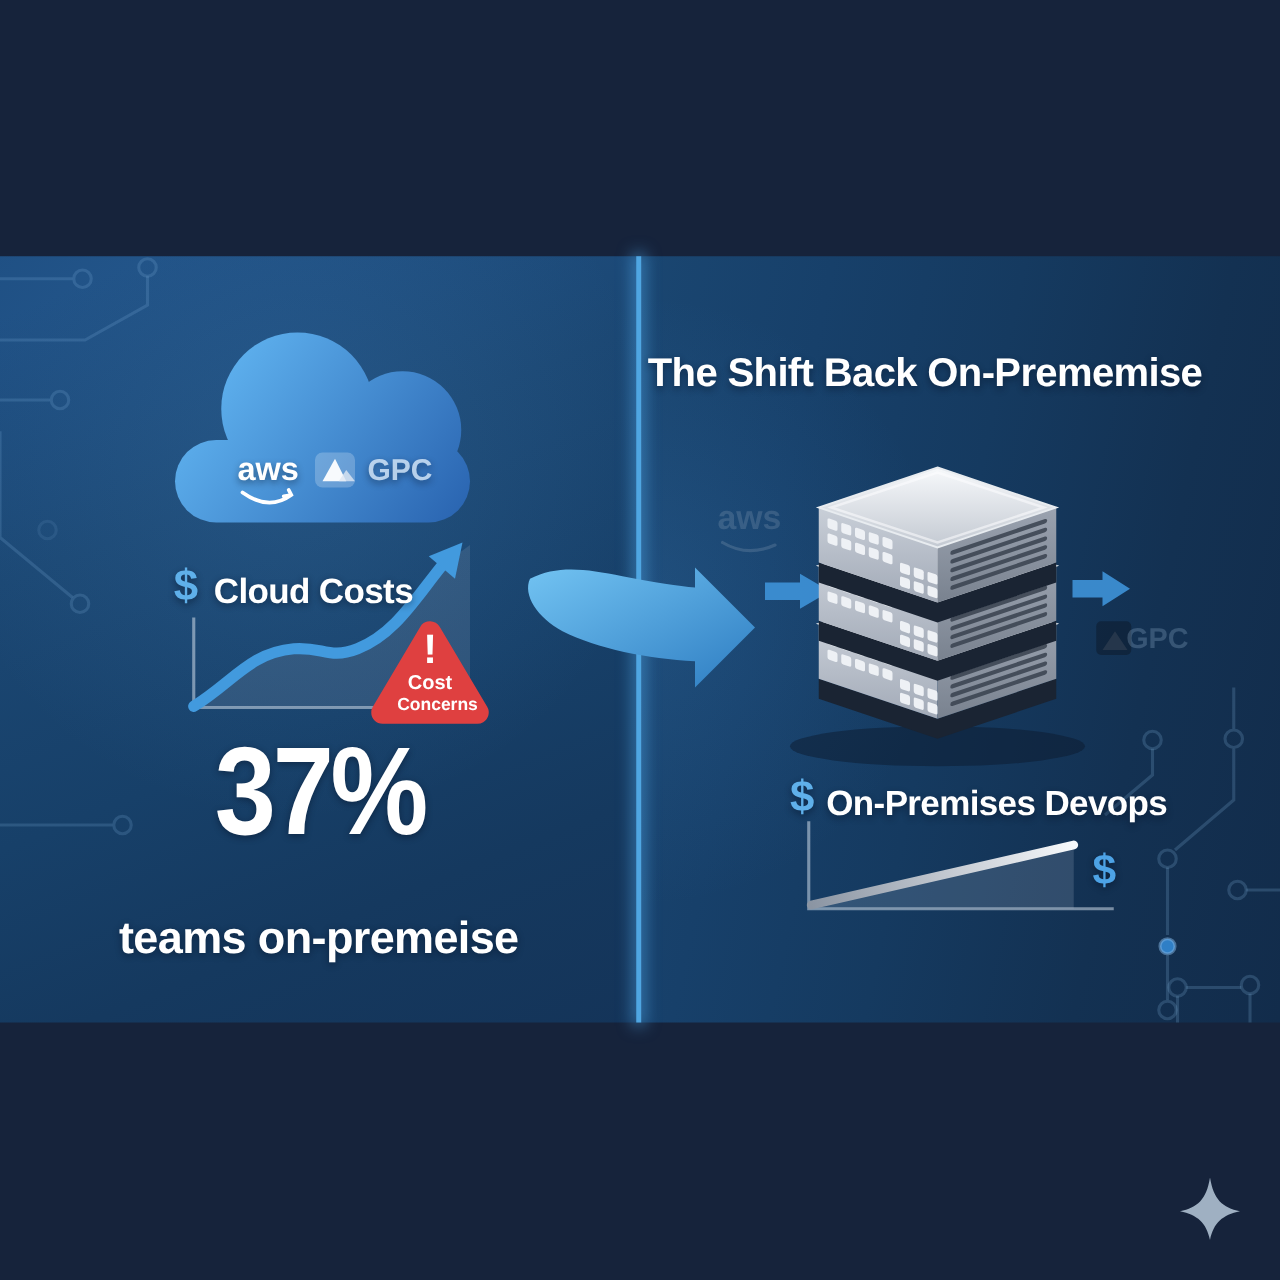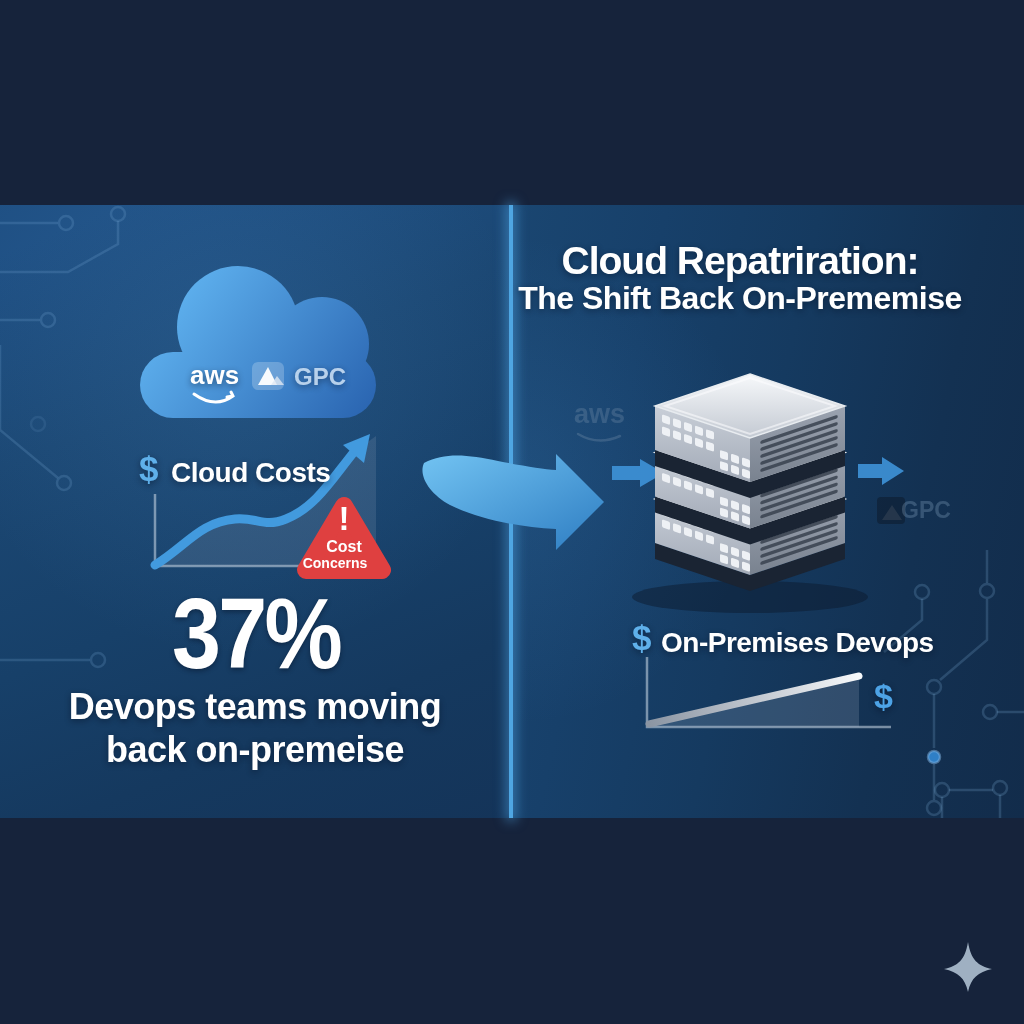--- a/index.html
+++ b/index.html
@@ -23,21 +23,21 @@
   .ctr{text-align:center;}
   
   .title1{left:505px;top:241px;width:470px;font-size:39px;letter-spacing:-1px;}
   .title2{left:505px;top:282px;width:470px;font-size:32px;letter-spacing:-.5px;}
   .aws-label{left:190px;top:362px;font-size:26px;}
   .gpc-label{left:294px;top:364px;font-size:24px;color:rgba(208,228,248,.85);}
   .cc-dollar{left:139px;top:451px;font-size:35px;color:#5fb0ea;}
   .cc-label{left:171px;top:458px;font-size:28px;letter-spacing:-.5px;}
   .warn-mark{left:309px;top:502px;width:70px;font-size:33px;text-shadow:none;}
   .warn-l1{left:304px;top:539px;width:80px;font-size:16px;text-shadow:none;}
-  .warn-l2{left:290px;top:556px;width:90px;font-size:14px;text-shadow:none;}
+  .warn-l2{left:305px;top:556px;width:90px;font-size:14px;text-shadow:none;}
   .stat-value{left:106px;top:581px;width:300px;font-size:100px;letter-spacing:-3px;
               transform:scaleX(.88);transform-origin:50% 50%;}
   .stat-c1{left:25px;top:688px;width:460px;font-size:36px;letter-spacing:-.5px;}
   .stat-c2{left:25px;top:731px;width:460px;font-size:36px;letter-spacing:-.5px;}
   .op-dollar{left:632px;top:620px;font-size:35px;color:#5fb0ea;}
   .op-label{left:661px;top:628px;font-size:28px;letter-spacing:-.5px;}
   .op-end-dollar{left:874px;top:679px;font-size:34px;color:#4da3e6;}
   .wm-aws{left:574px;top:400px;font-size:27px;color:rgba(255,255,255,.13);text-shadow:none;}
   .wm-gpc{left:901px;top:498px;font-size:23px;color:rgba(165,195,225,.25);text-shadow:none;}
   svg.gfx{position:absolute;left:0;top:0;}
@@ -186,36 +186,34 @@
 
     <g>
       <path d="M647,657 V727 H891" fill="none" stroke="rgba(205,218,232,.55)" stroke-width="2.5"></path>
       <path d="M649,724 L859,676 L859,727 L649,727 Z" fill="rgba(170,185,205,.20)"></path>
       <path d="M649,724 L859,676" stroke="url(#premLine)" stroke-width="7" stroke-linecap="round" fill="none"></path>
     </g>
 
     <path d="M968,942 C971,960 978,966 992,969 C978,972 971,978 968,992 C965,978 958,972 944,969 C958,966 965,960 968,942 Z" fill="#9fb0c2"></path>
   </svg>
 
-  <div class="t ctr title1">Cloud Repatriration:</div>
   <div class="t ctr title2">The Shift Back On-Prememise</div>
 
   <div class="t aws-label">aws</div>
   <div class="t gpc-label">GPC</div>
 
   <div class="t cc-dollar">$</div>
   <div class="t cc-label">Cloud Costs</div>
 
   <div class="t ctr warn-mark">!</div>
   <div class="t ctr warn-l1">Cost</div>
   <div class="t ctr warn-l2">Concerns</div>
 
   <div class="t ctr stat-value">37%</div>
-  <div class="t ctr stat-c1">Devops teams moving</div>
-  <div class="t ctr stat-c2">back on-premeise</div>
+  <div class="t ctr stat-c2">teams on-premeise</div>
 
   <div class="t wm-aws">aws</div>
   <div class="t wm-gpc">GPC</div>
 
   <div class="t op-dollar">$</div>
   <div class="t op-label">On-Premises Devops</div>
   <div class="t op-end-dollar">$</div>
 
 </div>
 

